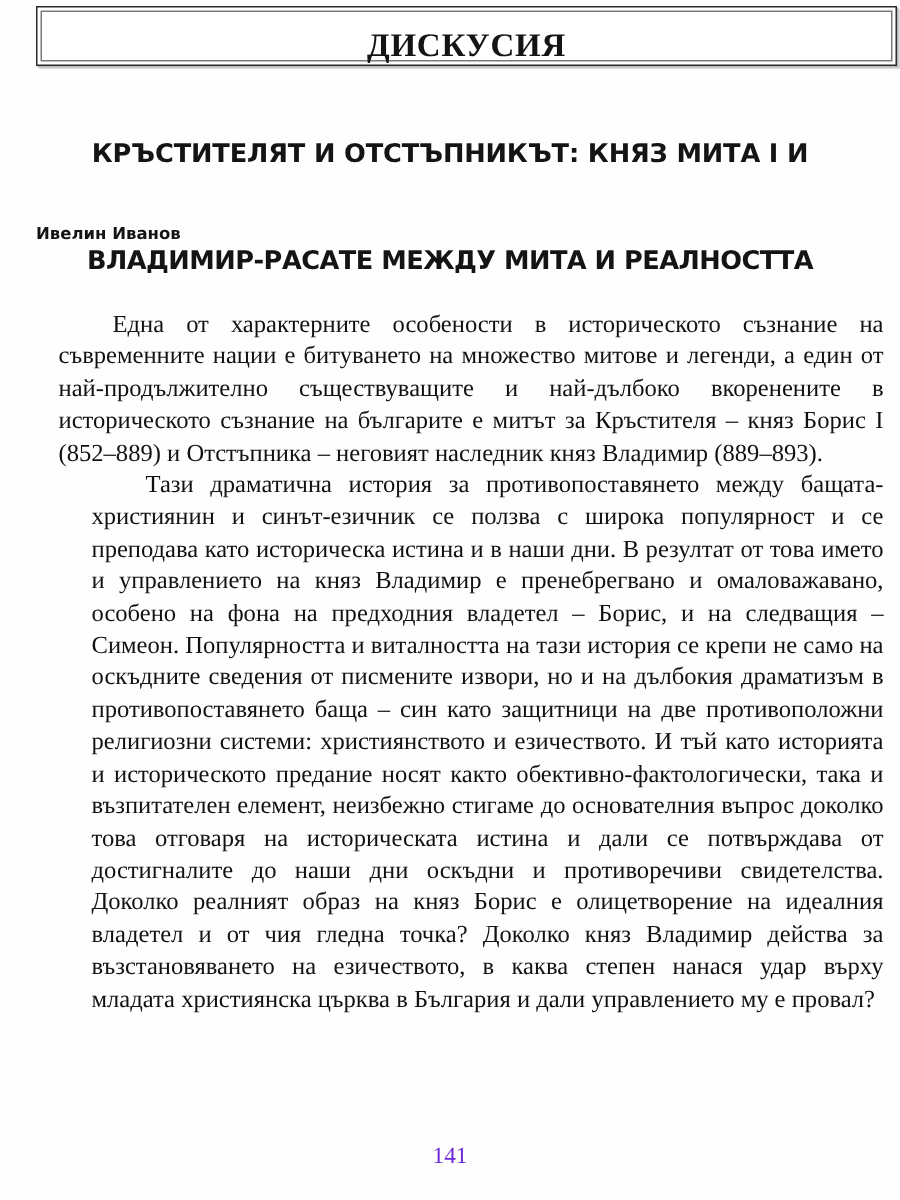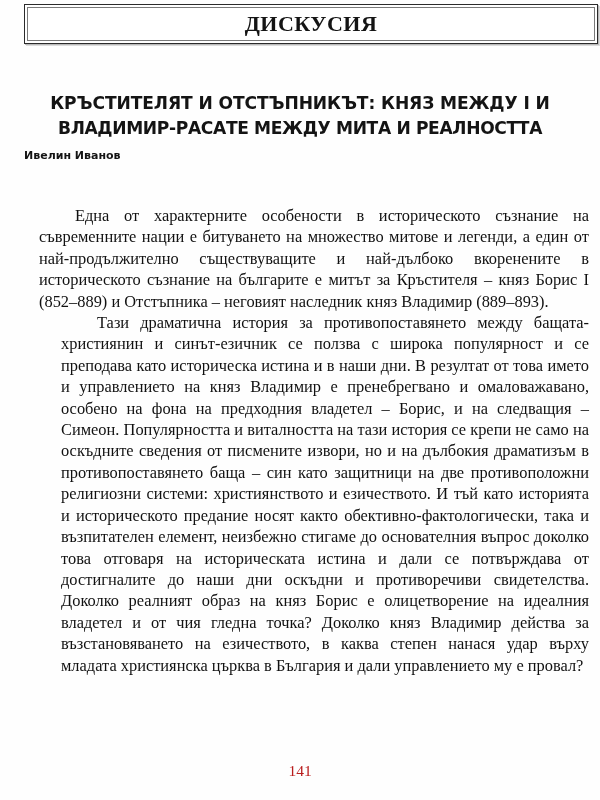--- a/index.html
+++ b/index.html
@@ -28,21 +28,21 @@
   .section-banner {
     position: absolute;
     left: 24px;
     top: 4px;
     width: 574px;
     height: 40px;
     border: 1px solid #2b2b2b;
     box-shadow: 1px 1px 0 0 #b9b9b9, 2px 2px 0 0 #dcdcdc;
     background: #ffffff;
     display: flex;
-    align-items: center;
+    align-items: flex-end;
     justify-content: center;
     box-sizing: border-box;
   }
   .section-banner-inner {
     position: absolute;
     left: 2px;
     top: 2px;
     right: 2px;
     bottom: 2px;
     border: 1px solid #7a7a7a;
@@ -66,21 +66,21 @@
     width: 516px;
     text-align: center;
     font-family: "DejaVu Sans", "Liberation Sans", sans-serif;
     font-weight: bold;
     font-size: 17.1px;
     line-height: 25px;
     letter-spacing: -0.1px;
     color: #141414;
   }
   .article-title .t-line { display: block; white-space: nowrap; }
-  .article-title .t-line.l2 { letter-spacing: -0.35px; }
+  .article-title .t-line.l2 { letter-spacing: -0.35px; margin-top: 46px; }
 
   
   .article-author {
     position: absolute;
     left: 24px;
     top: 149px;
     width: 516px;
     text-align: left;
     font-family: "DejaVu Sans", "Liberation Sans", sans-serif;
     font-weight: bold;
@@ -110,35 +110,35 @@
 
   
   .page-number {
     position: absolute;
     left: 0;
     top: 762px;
     width: 600px;
     text-align: center;
     font-family: "Liberation Serif", "DejaVu Serif", serif;
     font-size: 15.5px;
-    color: #b91c1c;
+    color: #6d28d9;
   }
 </style>
 </head>
 <body>
 
 <div class="page">
 
   <div class="section-banner">
     <span class="section-banner-inner"></span>
     <span class="section-banner-title">ДИСКУСИЯ</span>
   </div>
 
   <h1 class="article-title">
-    <span class="t-line l1">КРЪСТИТЕЛЯТ И ОТСТЪПНИКЪТ: КНЯЗ МЕЖДУ I И</span>
+    <span class="t-line l1">КРЪСТИТЕЛЯТ И ОТСТЪПНИКЪТ: КНЯЗ МИТА I И</span>
     <span class="t-line l2">ВЛАДИМИР-РАСАТЕ МЕЖДУ МИТА И РЕАЛНОСТТА</span>
   </h1>
 
   <div class="article-author">Ивелин Иванов</div>
 
   <div class="body-text">
     <p class="p1">Една от характерните особености в историческото съзнание на съвременните нации е битуването на множество митове и легенди, а един от най-продължително съществуващите и най-дълбоко вкоренените в историческото съзнание на българите е митът за Кръстителя – княз Борис I (852–889) и Отстъпника – неговият наследник княз Владимир (889–893).</p>
     <p class="p2">Тази драматична история за противопоставянето между бащата-християнин и синът-езичник се ползва с широка популярност и се преподава като историческа истина и в наши дни. В резултат от това името и управлението на княз Владимир е пренебрегвано и омаловажавано, особено на фона на предходния владетел – Борис, и на следващия – Симеон. Популярността и виталността на тази история се крепи не само на оскъдните сведения от писмените извори, но и на дълбокия драматизъм в противопоставянето баща – син като защитници на две противоположни религиозни системи: християнството и езичеството. И тъй като историята и историческото предание носят както обективно-фактологически, така и възпитателен елемент, неизбежно стигаме до основателния въпрос доколко това отговаря на историческата истина и дали се потвърждава от достигналите до наши дни оскъдни и противоречиви свидетелства. Доколко реалният образ на княз Борис е олицетворение на идеалния владетел и от чия гледна точка? Доколко княз Владимир действа за възстановяването на езичеството, в каква степен нанася удар върху младата християнска църква в България и дали управлението му е провал?</p>
   </div>
 

